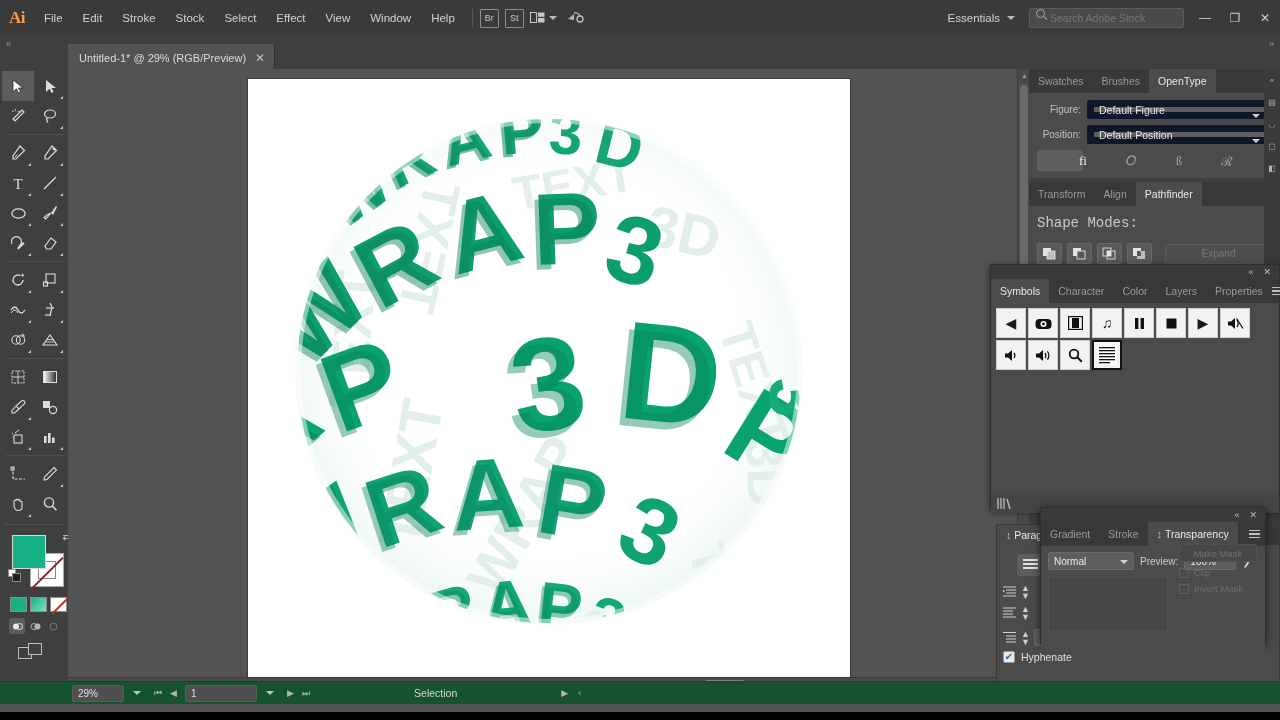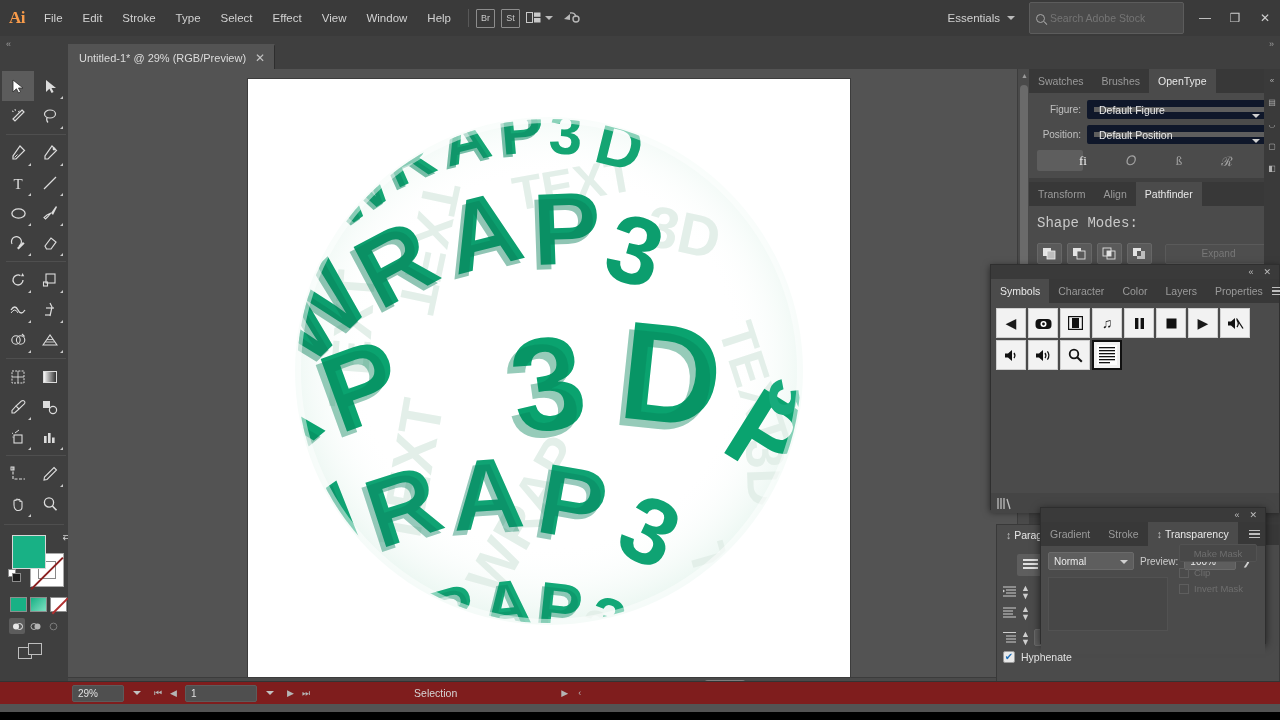--- a/index.html
+++ b/index.html
@@ -48,22 +48,22 @@
   #mb-right { margin-left: auto; display: flex; align-items: center; height: 36px; }
   #essentials {
     font-size: 11.5px; color: #d2d2d2; padding: 0 8px;
     display: flex; align-items: center; gap: 7px;
   }
   .caret-dn {
     width: 0; height: 0; border-left: 4px solid transparent;
     border-right: 4px solid transparent; border-top: 4px solid #bbb;
   }
   #stock-search {
-    width: 155px; height: 32px; background: #4a4a4a; border: 1px solid #5c5c5c;
-    border-radius: 2px; display: flex; align-items: center;
+    width: 155px; height: 20px; background: #4a4a4a; border: 1px solid #5c5c5c;
+    border-radius: 2px; display: flex; 
     padding: 0 6px; gap: 5px; margin: 0 6px;
   }
   #stock-search .sicon {
     width: 9px; height: 9px; border: 1.4px solid #a8a8a8; border-radius: 50%;
     position: relative; flex: none;
   }
   #stock-search .sicon:after {
     content:""; position:absolute; width:1.4px; height:4px; background:#a8a8a8;
     right:-2px; bottom:-3px; transform: rotate(-45deg);
   }
@@ -347,21 +347,21 @@
     position:absolute; right:0; top:69px; width: 16px; height: 620px; background:#3a3a3a;
   }
   .rail-ic {
     width:16px; height:22px; display:flex; align-items:center; justify-content:center;
     color:#b0b0b0; font-size:8px;
   }
 
   
   #statusbar {
     position:absolute; left:0; bottom:8px; width:1280px; height:23px;
-    background:#7f1d1d; display:flex; align-items:center;
+    background:#14532d; display:flex; align-items:center;
     border-top: 1px solid #333;
   }
   #zoom-box {
     width: 52px; height:17px; background:#4f4f4f; border:1px solid #5c5c5c;
     border-radius:2px; margin-left: 72px; font-size:10px; color:#e0e0e0;
     display:flex; align-items:center; padding-left:5px;
   }
   .sb-caret {
     width:0;height:0;border-left:4px solid transparent;border-right:4px solid transparent;
     border-top:4px solid #c2c2c2; margin: 0 9px;
@@ -381,21 +381,21 @@
 <body>
 
 <div id="app">
 
   <div id="menubar">
     <div id="ai-logo">Ai</div>
 
     <div class="menu-item">File</div>
     <div class="menu-item">Edit</div>
     <div class="menu-item">Stroke</div>
-    <div class="menu-item">Type</div>
+    <div class="menu-item">Stock</div>
     <div class="menu-item">Select</div>
     <div class="menu-item">Effect</div>
     <div class="menu-item">View</div>
     <div class="menu-item">Window</div>
     <div class="menu-item">Help</div>
 
     <div class="mb-sep"></div>
     <div class="mb-badge">Br</div>
     <div class="mb-badge">St</div>
     <div class="mb-icon">

